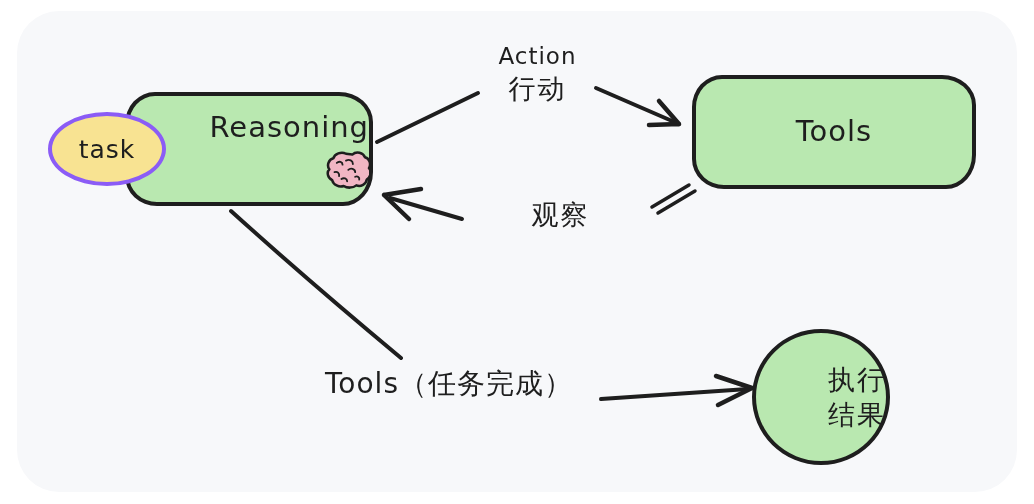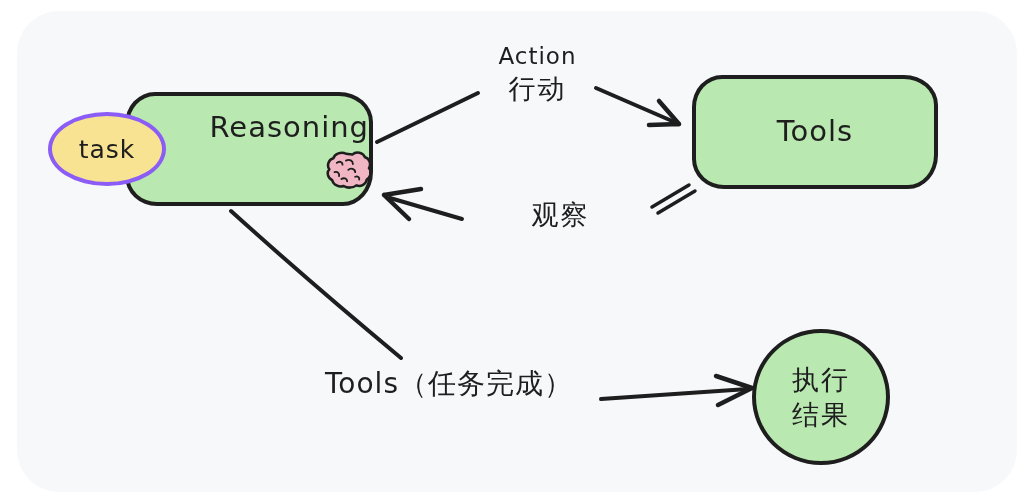--- a/index.html
+++ b/index.html
@@ -35,39 +35,40 @@
     text-align: center;
   }
   .rect-node { border-radius: 30px 34px 30px 32px / 32px 30px 34px 30px; }
   .node-title { font-size: 29px; letter-spacing: 1px; line-height: 1.1; }
   .node-sub {
     display: flex; align-items: center; justify-content: center;
     font-size: 27px; letter-spacing: 1px; line-height: 1.25;
     margin-top: 3px;
   }
   .reasoning-node { left: 125px; top: 92px; width: 248px; height: 114px; z-index: 2; align-items: flex-end; }
-  .tools-node     { left: 692px; top: 75px; width: 246px; height: 114px; z-index: 2; }
+  .tools-node     { left: 692px; top: 75px; width: 284px; height: 114px; z-index: 2; }
   .task-node {
     position: absolute;
     left: 48px; top: 112px;
     width: 118px; height: 74px;
     box-sizing: border-box;
     background: #f8e392;
     border: 4px solid #8b5cf6;
     border-radius: 50%;
     display: flex; align-items: center; justify-content: center;
     font-size: 25px; letter-spacing: 1px;
     z-index: 3;
   }
   .result-node {
     left: 752px; top: 329px;
     width: 138px; height: 136px;
     border-radius: 50%;
     font-size: 27px; line-height: 1.3; letter-spacing: 2px;
     z-index: 2;
+    align-items: flex-end;
   }
   .edge-label {
     position: absolute;
     text-align: center;
     z-index: 4;
     line-height: 1.12;
   }
   .edge-label .en { font-size: 23px; letter-spacing: 1px; }
   .edge-label .zh { font-size: 27px; letter-spacing: 2px; margin-top: 4px; }
   .action-label      { left: 455px; top: 44px;  width: 165px; }

